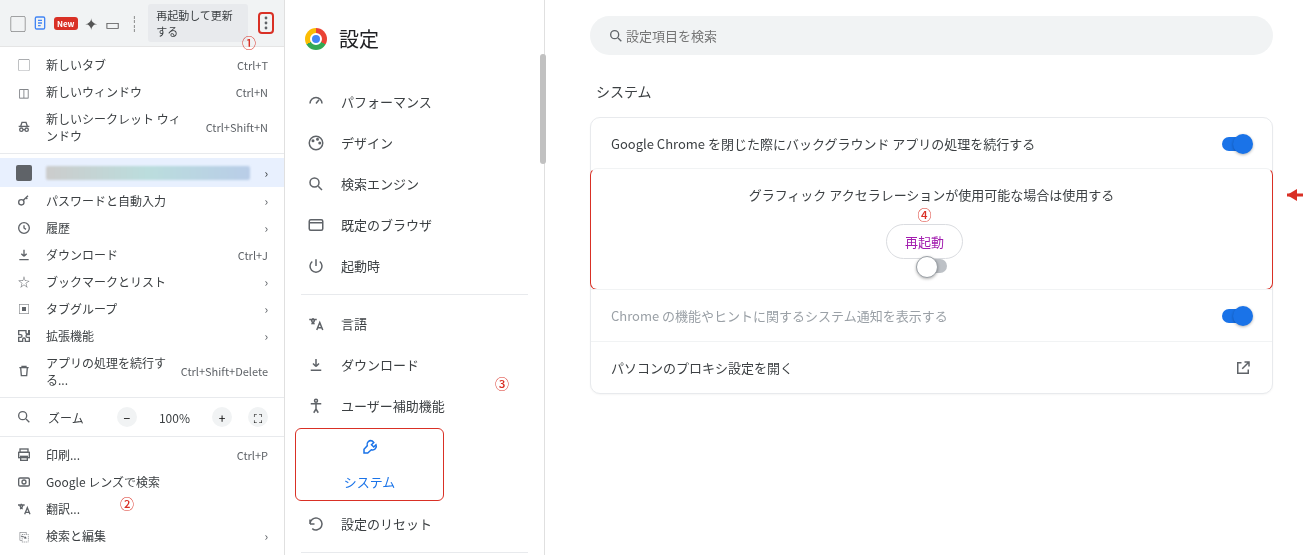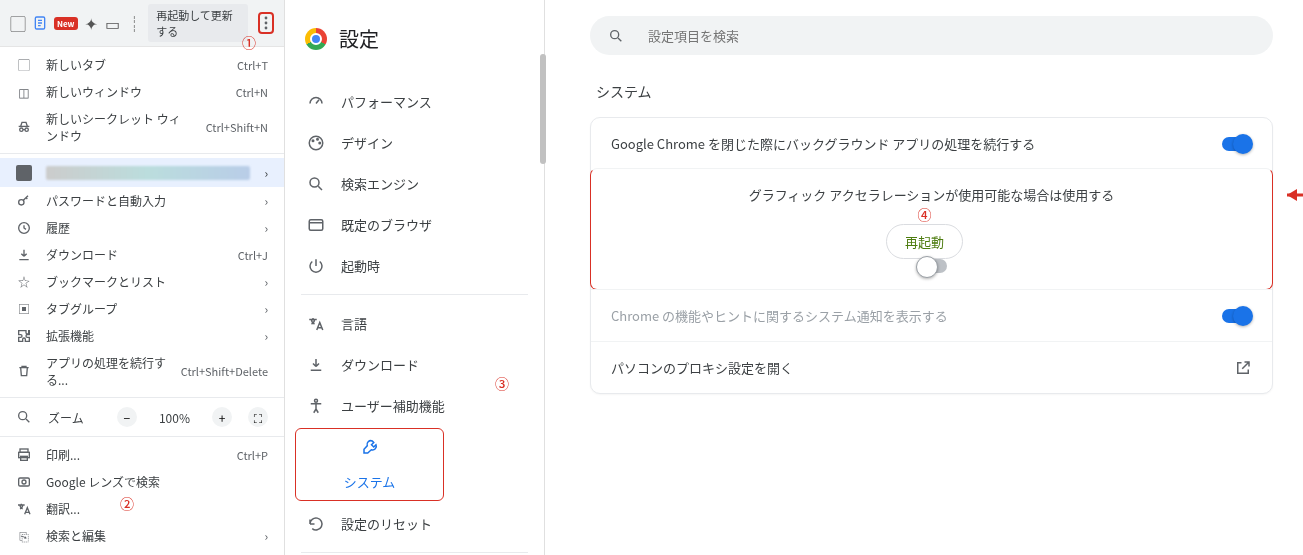--- a/index.html
+++ b/index.html
@@ -42,29 +42,29 @@
 .nav-item .ico { width: 18px; height: 18px; color: #5f6368; display: inline-flex; align-items: center; justify-content: center; }
 .nav-item.active { color: #1a73e8; }
 .nav-item.active .ico { color: #1a73e8; }
 .nav-hr { height: 1px; background: #e8eaed; margin: 8px 16px; }
 .ext-ico { width: 14px; height: 14px; }
 
 .scrollbar-stub { position: absolute; left: 540px; top: 54px; width: 6px; height: 110px; background: #c1c1c1; border-radius: 3px; }
 
 
 .main { position: absolute; left: 560px; top: 0; right: 0; height: 555px; padding: 16px 30px; }
-.search-bar { display: flex; align-items: center; gap: 24px; background: #f1f3f4; border-radius: 22px; padding: 10px 18px; width: 100%; max-width: 700px; }
+.search-bar { display: flex; align-items: center; gap: 2px; background: #f1f3f4; border-radius: 22px; padding: 10px 18px; width: 100%; max-width: 700px; }
 .search-bar input { border: none; background: transparent; outline: none; font-size: 13px; flex: 1; }
 .section-title { font-size: 14px; color: #3c4043; margin: 26px 0 16px 6px; }
 .card { background: #fff; border: 1px solid #e8eaed; border-radius: 10px; max-width: 700px; box-shadow: 0 1px 2px rgba(0,0,0,0.04); }
 .row { display: flex; align-items: center; padding: 16px 20px; font-size: 13px; color: #3c4043; position: relative; }
 .row + .row { border-top: 1px solid #f1f3f4; }
 .row.disabled { color: #9aa0a6; }
 .row .grow { flex: 1; }
-.restart-btn { border: 1px solid #dadce0; color: #4d7c0f; background: #fff; border-radius: 18px; padding: 7px 18px; font-size: 13px; cursor: pointer; margin-right: 14px; }
+.restart-btn { border: 1px solid #dadce0; color: #a21caf; background: #fff; border-radius: 18px; padding: 7px 18px; font-size: 13px; cursor: pointer; margin-right: 14px; }
 .toggle { width: 30px; height: 14px; border-radius: 8px; position: relative; cursor: pointer; }
 .toggle.on { background: #1a73e8; }
 .toggle.on::after { content: ''; position: absolute; right: -1px; top: -3px; width: 20px; height: 20px; background: #1a73e8; border-radius: 50%; box-shadow: 0 1px 3px rgba(0,0,0,0.3); }
 .toggle.off { background: #bdc1c6; }
 .toggle.off::after { content: ''; position: absolute; left: -1px; top: -3px; width: 20px; height: 20px; background: #fff; border-radius: 50%; box-shadow: 0 1px 3px rgba(0,0,0,0.3); border: 1px solid #9aa0a6; }
 .open-ico { width: 18px; height: 18px; color: #5f6368; }
 
 .arrow-left { position: absolute; right: -20px; top: 186px; }
 .arrow-left svg { width: 38px; height: 18px; }
 

